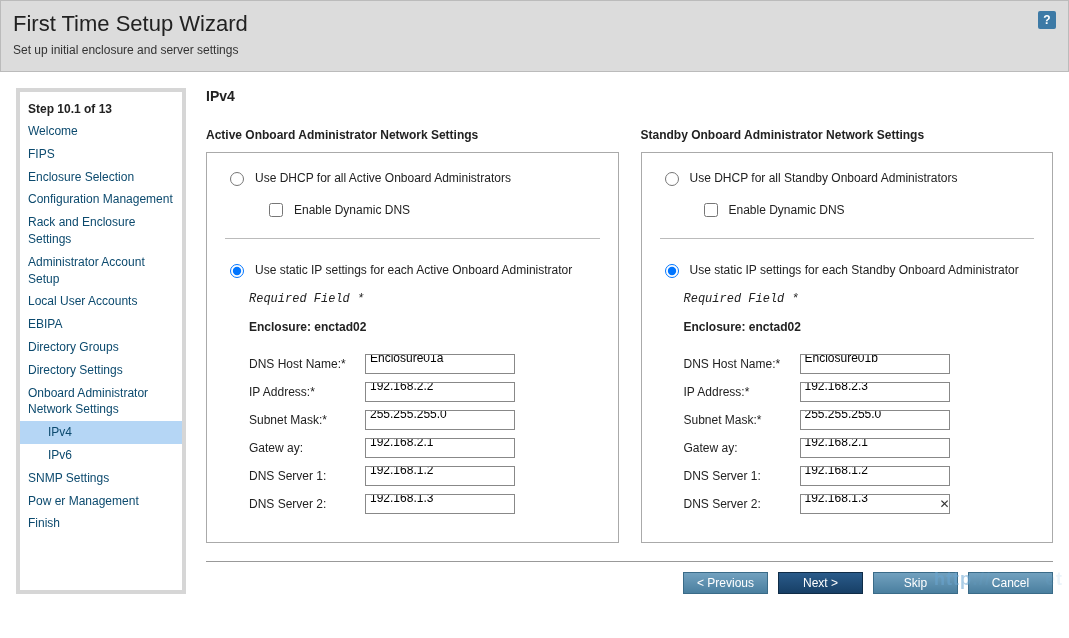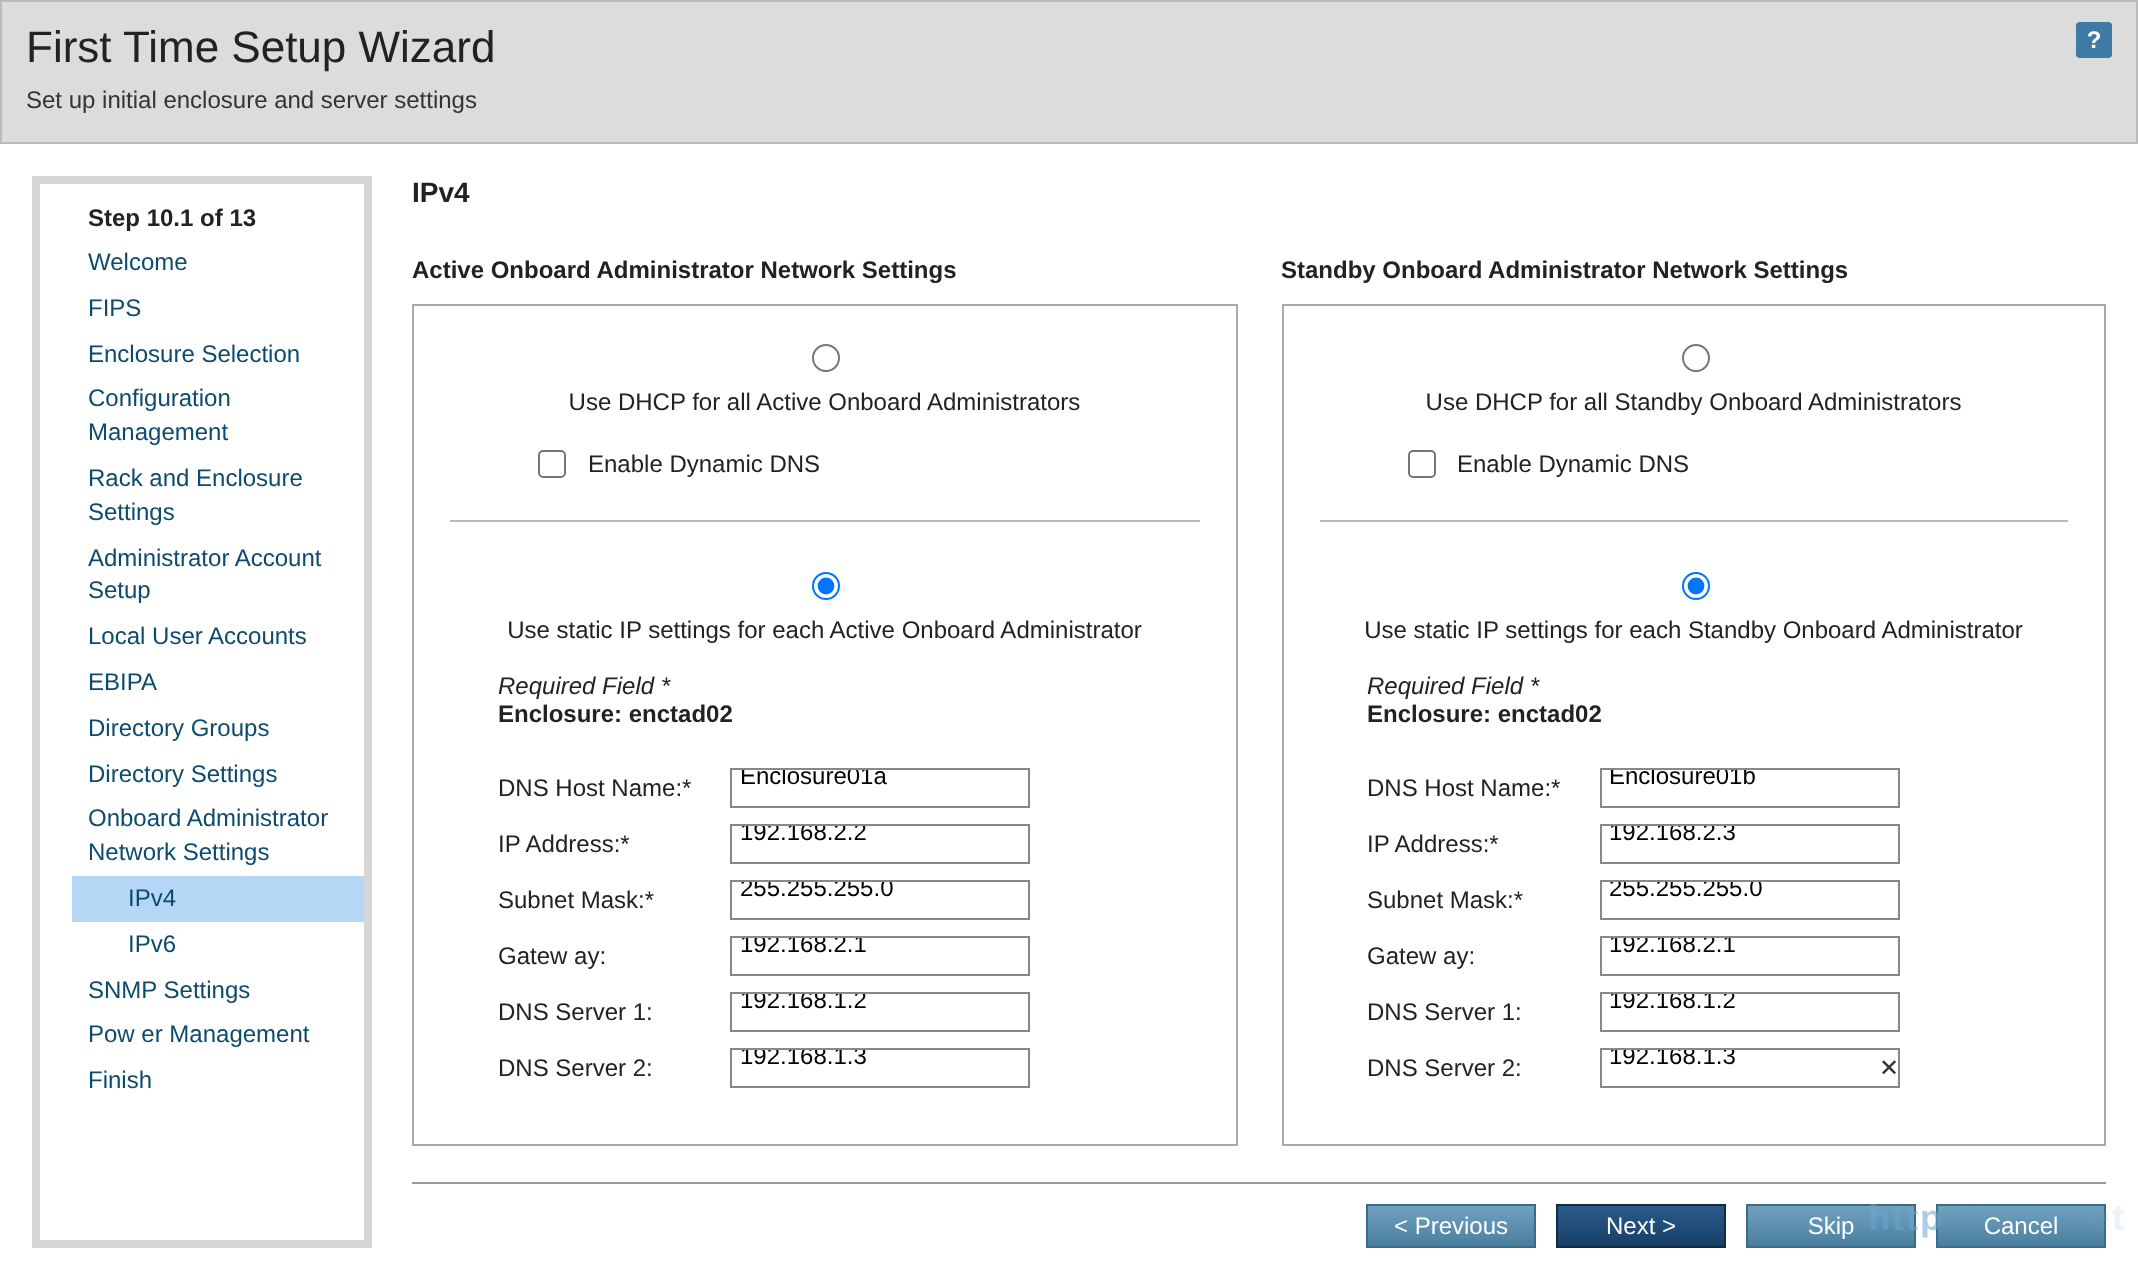--- a/index.html
+++ b/index.html
@@ -3,38 +3,38 @@
 <meta charset="utf-8">
 <style>
   * { box-sizing: border-box; }
   html, body { margin:0; padding:0; font-family: Arial, Helvetica, sans-serif; font-size:12px; color:#222; background:#fff;}
   .header { background:#dcdcdc; border:1px solid #bbb; padding:10px 16px 14px 12px; position:relative;}
   .header h1 { margin:0 0 6px 0; font-size:22px; font-weight:normal; color:#222;}
   .header .sub { font-size:12px; color:#333;}
   .help-icon { position:absolute; top:10px; right:12px; width:18px; height:18px; background:#3d7aa6; color:#fff; text-align:center; line-height:18px; font-weight:bold; border-radius:2px; cursor:pointer; font-size:12px;}
   .body { padding:16px; position:relative; }
   .layout { display:flex; gap:20px; }
-  .sidebar { width:170px; border:4px solid #d6d6d6; padding:6px 0 6px 16px; }
+  .sidebar { width:170px; border:4px solid #d6d6d6; padding:6px 0 6px 0; }
   .sidebar .step-title { font-weight:bold; padding:4px 8px; font-size:12px;}
   .nav a, .nav div.item { display:block; padding:3px 8px; color:#1850a0; text-decoration:none; cursor:pointer; font-size:12px; line-height:1.4;}
   .nav .selected { background:#b5d6f5; color:#000;}
   .nav .sub-item { padding-left:28px; }
   .nav .plain { color:#0c4a6e; }
   .content { flex:1; }
   .content h2 { margin:0 0 24px 0; font-size:14px; font-weight:bold;}
   .cols { display:flex; gap:22px; }
   .panel-wrap { flex:1; }
   .panel-title { font-weight:bold; margin-bottom:10px; font-size:12px;}
   .panel { border:1px solid #aaa; padding:16px 18px 20px 18px; }
-  .opt-row { display:flex; align-items:center; gap:8px; margin-bottom:14px;flex-direction:column;}
+  .opt-row { display:flex; align-items:center; gap:8px; margin-bottom:14px;}
   .opt-row input[type=radio] { width:14px; height:14px; }
   .sub-opt { padding-left:40px; display:flex; align-items:center; gap:8px; margin-bottom:10px;}
   .sub-opt input[type=checkbox] { width:14px; height:14px;}
   hr.sep { border:none; border-top:1px solid #bbb; margin:18px 0 22px 0;}
-  .req { font-style:italic; padding-left:24px; margin:12px 0 0 0;}
+  .req { font-style:italic; padding-left:24px; margin:12px 0 14px 0;font-family:Liberation Mono, monospace;}
   .enclosure { font-weight:bold; padding-left:24px; margin:0 0 20px 0;}
   .fields { padding-left:24px; }
   .frow { display:flex; align-items:center; margin-bottom:8px; gap:6px;}
   .frow label.fl { width:110px; font-size:12px;}
   .frow input[type=text] { width:150px; height:20px; border:1px solid #888; padding:0 4px 12px 4px; font-size:12px; background:#fff;}
   .frow .clear-x { margin-left:-18px; width:14px; text-align:center; color:#333; cursor:pointer; font-size:12px; }
   .footer { border-top:1px solid #999; margin-top:18px; padding-top:10px; display:flex; justify-content:flex-end; gap:10px;}
   .btn { min-width:85px; height:22px; background:linear-gradient(#72a1bf,#4a7f9f); color:#fff; border:1px solid #3a6b88; font-size:12px; cursor:pointer; text-align:center;}
   .btn.primary { background:linear-gradient(#2a5b8a,#173f66); border-color:#0f2c47;}
   .watermark { position:absolute; right:6px; bottom:20px; font-size:18px; color:#6aa6d2; letter-spacing:1px; font-weight:bold; opacity:.55; pointer-events:none;}

